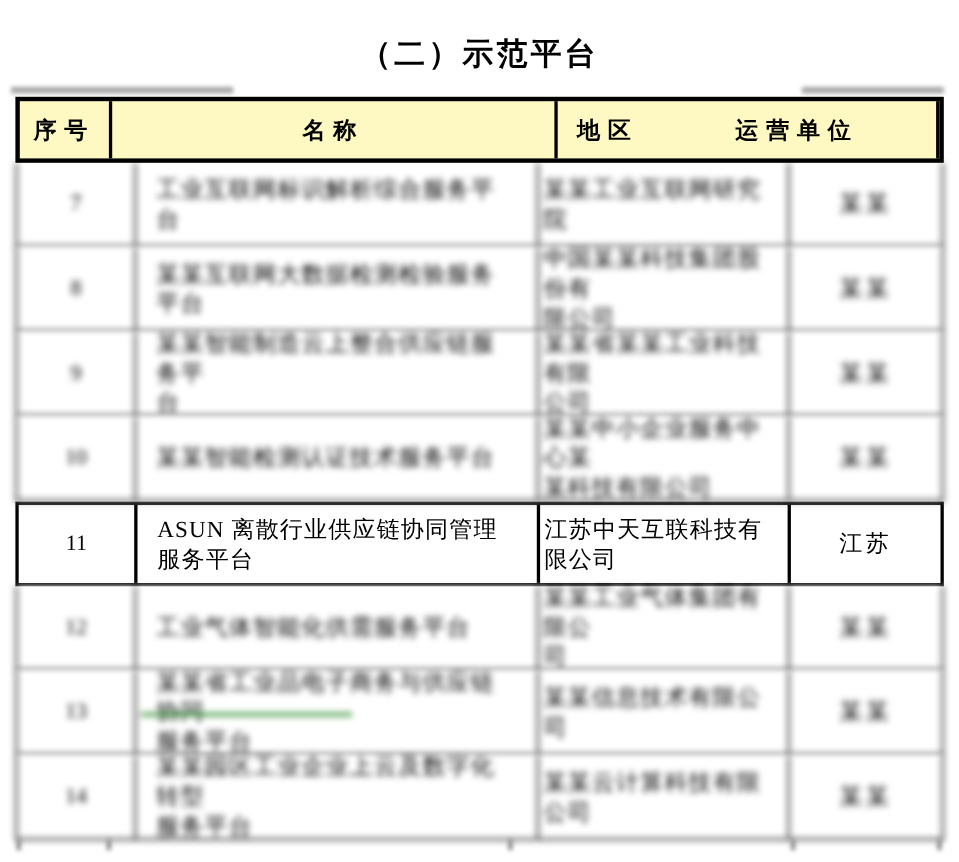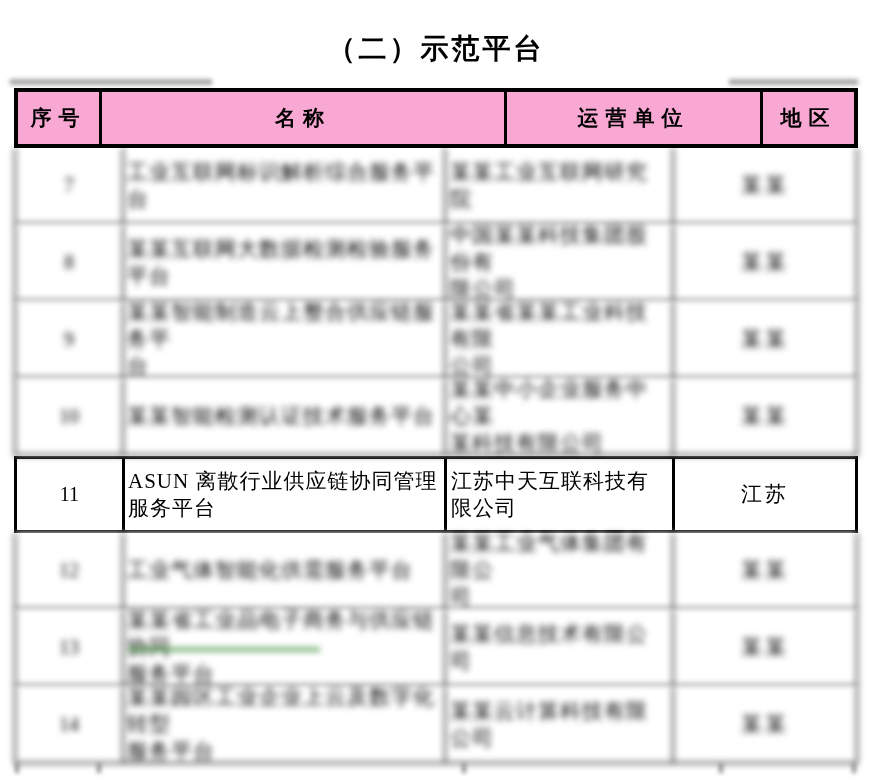--- a/index.html
+++ b/index.html
@@ -15,39 +15,39 @@
   
   .artifact-strip{position:absolute;top:79px;height:6px;background:#a8a8a8;filter:blur(2px);}
   .artifact-strip.left{left:10px;width:202px;}
   .artifact-strip.right{left:729px;width:129px;}
   
   .stub{position:absolute;top:763px;width:4px;height:10px;background:#8a8a8a;filter:blur(2px);}
   .stub.s1{left:15px;}.stub.s2{left:97px;}.stub.s3{left:462px;}.stub.s4{left:719px;}.stub.s5{left:852px;}
 
   .table{position:absolute;left:14px;top:88px;width:844px;}
   .thead{
-    display:flex;box-sizing:border-box;height:60px;background:#f9a8d4;
+    display:flex;box-sizing:border-box;height:60px;background:#fef9c3;
     border:4px solid #000;position:relative;z-index:2;text-align:right;
   }
   .hcell{
     box-sizing:border-box;display:flex;align-items:center;justify-content:center;
     font-size:21px;font-weight:700;letter-spacing:7px;
   }
   .h1{width:84px;border-right:3px solid #000;}
   .h2{width:405px;border-right:3px solid #000;}
   .h3{width:256px;border-right:3px solid #000;}
   .h4{flex:1;}
 
   .row{
     display:flex;box-sizing:border-box;height:77px;background:#fff;
     border-left:2px solid #2b2b2b;border-right:2px solid #2b2b2b;border-bottom:2px solid #2b2b2b;
   }
   .row .cell{box-sizing:border-box;display:flex;align-items:center;overflow:hidden;position:relative;}
   .row .c1{width:108px;justify-content:center;border-right:2px solid #2b2b2b;}
-  .row .c2{width:322px;border-right:2px solid #2b2b2b;padding:1px 3px;}
+  .row .c2{width:366px;border-right:2px solid #2b2b2b;padding:1px 18px;}
   .row .c3{width:228px;border-right:2px solid #2b2b2b;padding:1px 4px;}
   .row .c4{flex:1;justify-content:center;}
   .row.blurred{filter:blur(3px);}
   .row.sharp{border:3px solid #000;}
   .row.sharp .c1,.row.sharp .c2,.row.sharp .c3{border-right:3px solid #000;}
 
   .t{font-size:21px;line-height:27px;letter-spacing:1px;white-space:pre-line;word-break:break-all;}
   .num{font-size:20px;letter-spacing:0;}
   .reg{letter-spacing:3px;}
   .grammar-underline{position:absolute;left:4px;top:38px;width:192px;height:3px;background:#2e8b2e;}
@@ -58,22 +58,22 @@
 <div class="doc-title">（二）示范平台</div>
 
 <div class="artifact-strip left"></div>
 <div class="artifact-strip right"></div>
 
 <div class="table">
 
   <div class="thead">
     <div class="hcell h1">序号</div>
     <div class="hcell h2">名称</div>
+    <div class="hcell h4">地区</div>
     <div class="hcell h3">运营单位</div>
-    <div class="hcell h4">地区</div>
   </div>
 
   <div class="row blurred">
     <div class="cell c1">
         <span class="t num">7</span>
       </div>
     <div class="cell c2">
         <span class="t">工业互联网标识解析综合服务平台</span>
       </div>
     <div class="cell c3">

